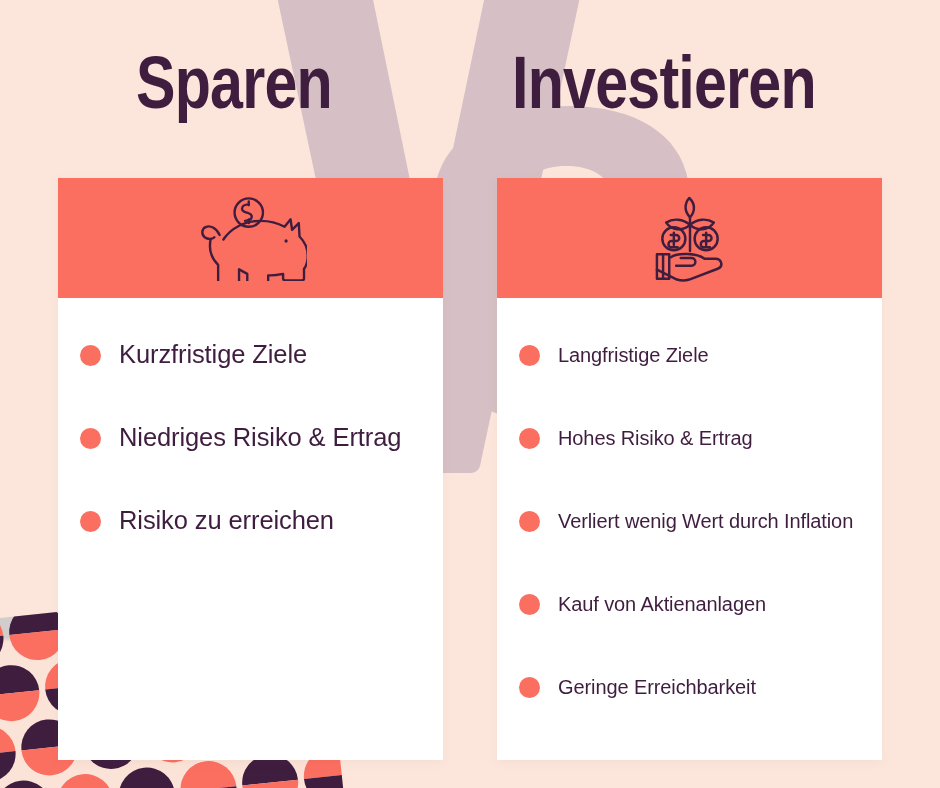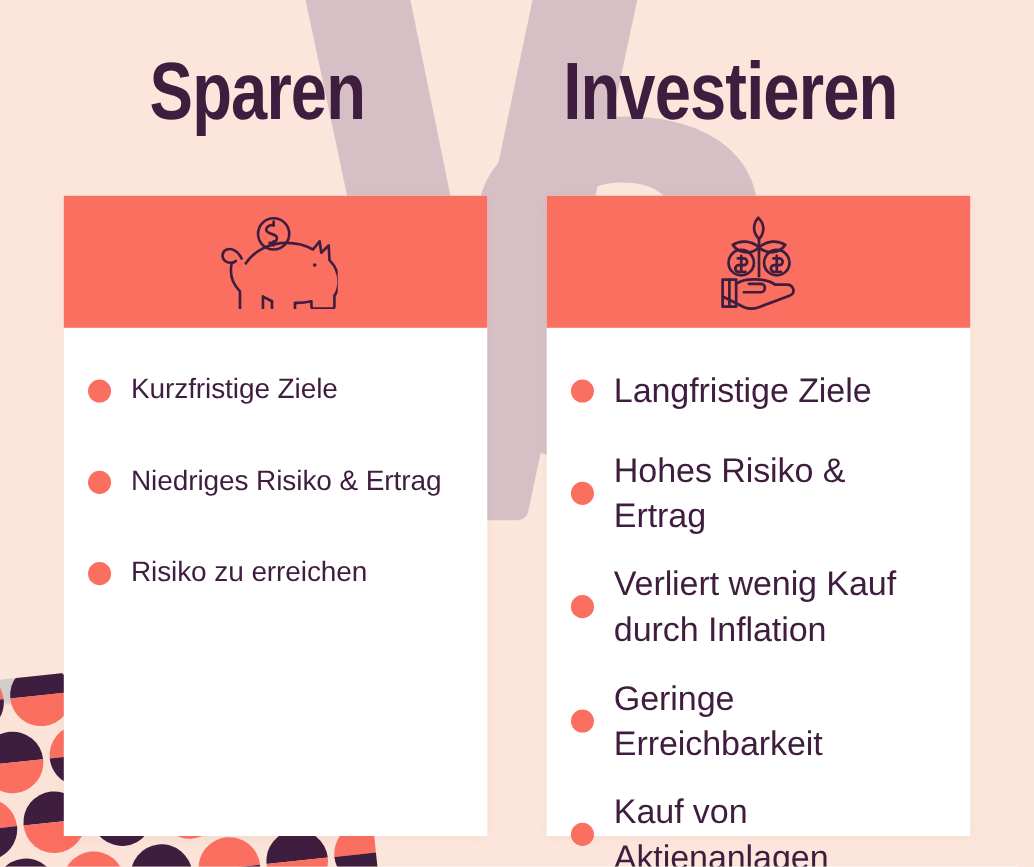--- a/index.html
+++ b/index.html
@@ -105,21 +105,21 @@
     border-radius:50%;
     background:#FB6F61;
     margin-right:18px;
   }
   .li-text {
     color:#3F1D3F;
     font-size:25.5px;
     line-height:1.33;
     letter-spacing:-.1px;
   }
-  #card-right .li-text { font-size:31px; }
+  #card-right .li-text { font-size:20px; }
 </style>
 </head>
 <body>
 
 <div id="canvas">
 
   <div id="pattern-patch">
     <div class="patch-bg"></div>
     <div class="tex-edge"></div>
     <div id="halfcircles">
@@ -238,27 +238,27 @@
           <li>
             <span class="bullet"></span>
             <span class="li-text">Langfristige Ziele</span>
           </li>
           <li>
             <span class="bullet"></span>
             <span class="li-text">Hohes Risiko &amp; Ertrag</span>
           </li>
           <li>
             <span class="bullet"></span>
-            <span class="li-text">Verliert wenig Kauf durch Inflation</span>
+            <span class="li-text">Verliert wenig Wert durch Inflation</span>
+          </li>
+          <li>
+            <span class="bullet"></span>
+            <span class="li-text">Kauf von Aktienanlagen</span>
           </li>
           <li>
             <span class="bullet"></span>
             <span class="li-text">Geringe Erreichbarkeit</span>
           </li>
-          <li>
-            <span class="bullet"></span>
-            <span class="li-text">Kauf von Aktienanlagen</span>
-          </li>
         </ul>
     </div>
   </div>
 
 </div>
 
 </body></html>

